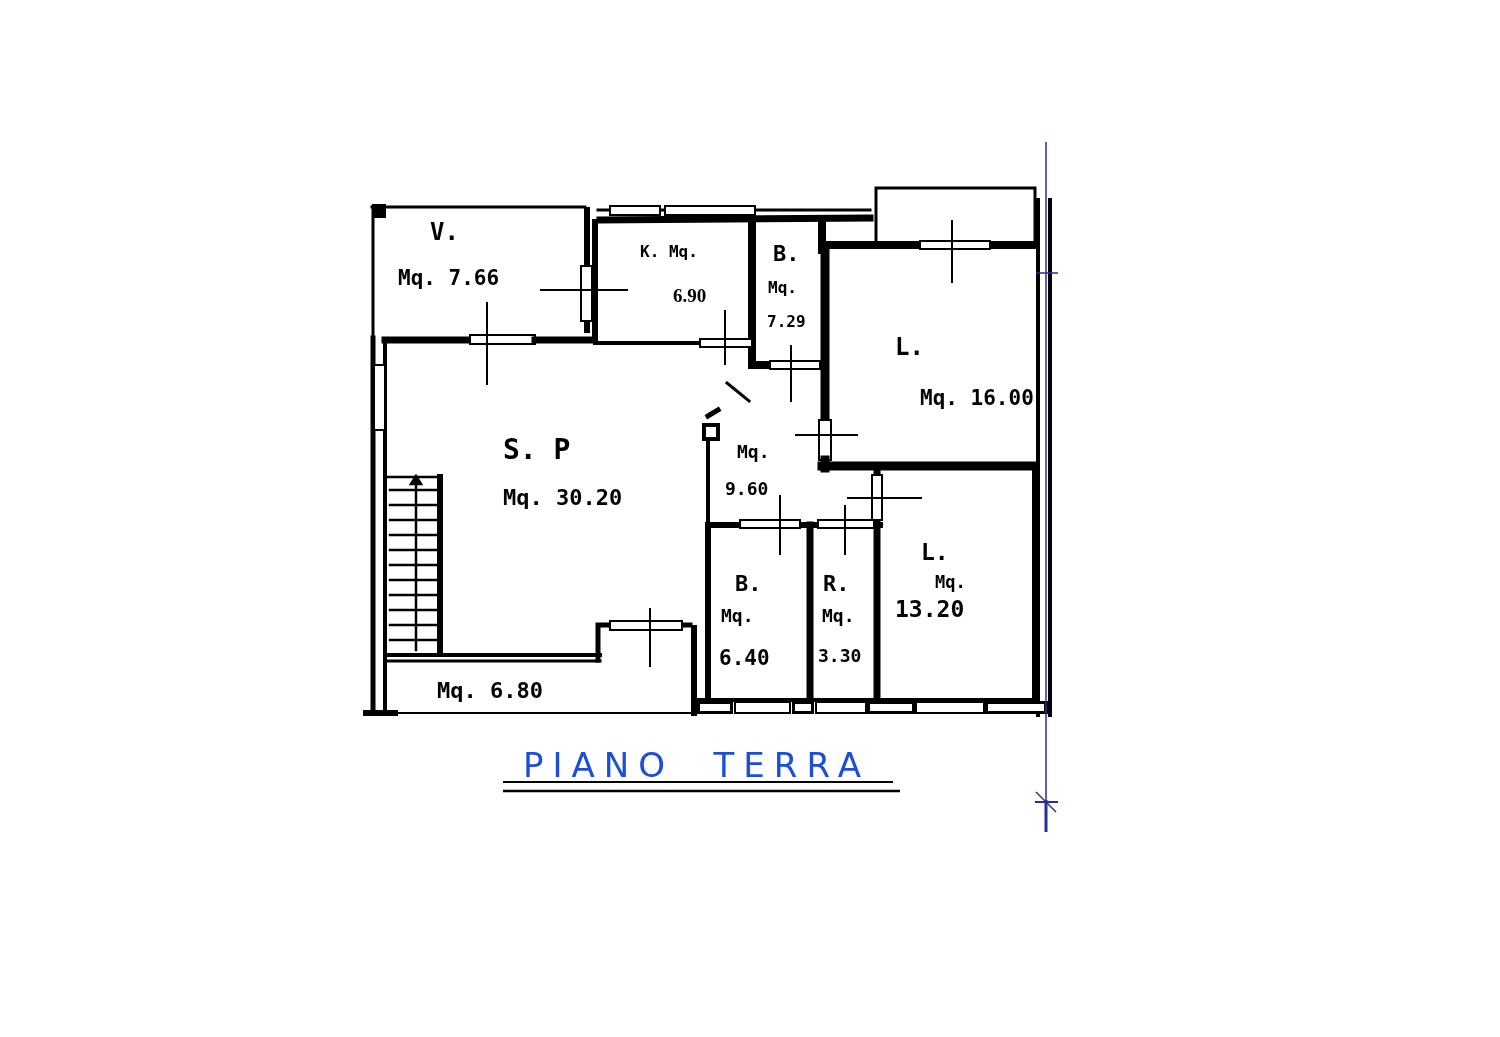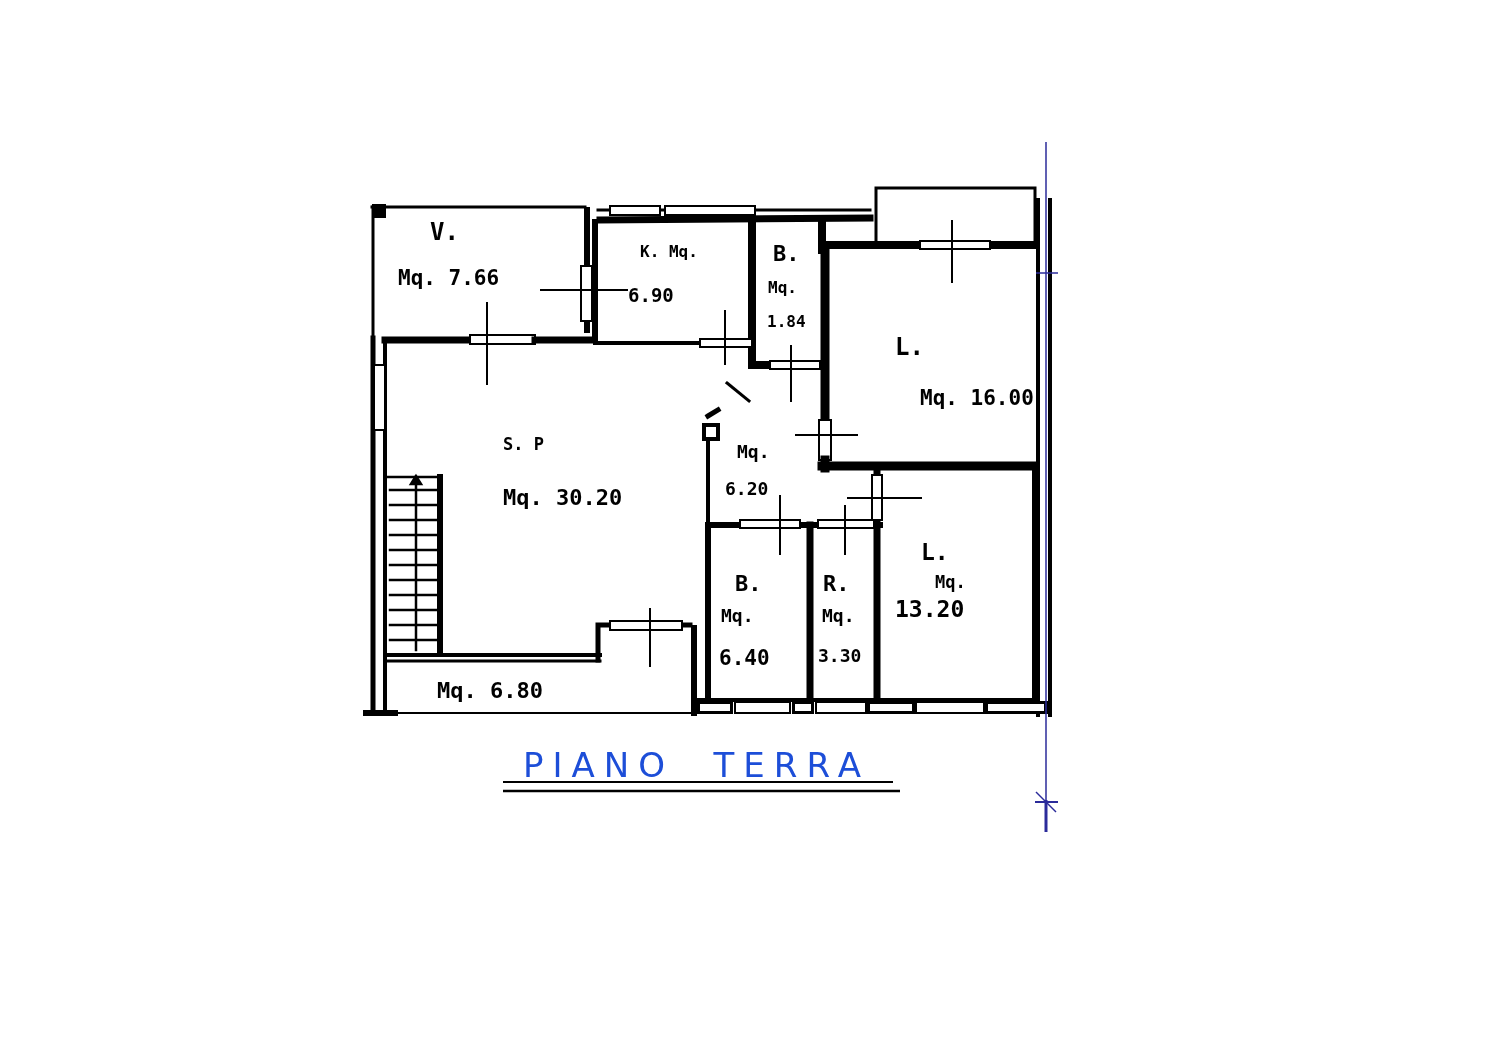--- a/index.html
+++ b/index.html
@@ -138,34 +138,34 @@
   <g stroke="#000">
     <line x1="503" y1="782" x2="893" y2="782" stroke-width="2"></line>
     <line x1="503" y1="791" x2="900" y2="791" stroke-width="2.5"></line>
   </g>
 </svg>
 
 <div class="lbl" style="left:430px;top:220px;font-size:24px;">V.</div>
 <div class="lbl" style="left:398px;top:268px;font-size:21px;">Mq. 7.66</div>
 
 <div class="lbl" style="left:628px;top:244px;font-size:16px;margin-left:12px;">K. Mq.</div>
-<div class="lbl" style="left:628px;top:286px;font-size:19px;">6.90</div>
+<div class="lbl" style="left:673px;top:286px;font-size:19px;font-family:Liberation Serif, serif;">6.90</div>
 
 <div class="lbl" style="left:773px;top:243px;font-size:22px;">B.</div>
 <div class="lbl" style="left:768px;top:280px;font-size:16px;">Mq.</div>
-<div class="lbl" style="left:767px;top:314px;font-size:16px;">1.84</div>
+<div class="lbl" style="left:767px;top:314px;font-size:16px;">7.29</div>
 
 <div class="lbl" style="left:895px;top:335px;font-size:24px;">L.</div>
 <div class="lbl" style="left:872px;top:388px;font-size:21px;padding-left:48px;">Mq. 16.00</div>
 
-<div class="lbl" style="left:503px;top:436px;font-size:17px;">S. P</div>
+<div class="lbl" style="left:503px;top:436px;font-size:28px;">S. P</div>
 <div class="lbl" style="left:503px;top:487px;font-size:22px;">Mq. 30.20</div>
 
 <div class="lbl" style="left:737px;top:443px;font-size:18px;">Mq.</div>
-<div class="lbl" style="left:725px;top:480px;font-size:18px;">6.20</div>
+<div class="lbl" style="left:725px;top:480px;font-size:18px;">9.60</div>
 
 <div class="lbl" style="left:735px;top:573px;font-size:22px;">B.</div>
 <div class="lbl" style="left:721px;top:607px;font-size:18px;">Mq.</div>
 <div class="lbl" style="left:719px;top:648px;font-size:21px;">6.40</div>
 
 <div class="lbl" style="left:823px;top:573px;font-size:22px;">R.</div>
 <div class="lbl" style="left:822px;top:607px;font-size:18px;">Mq.</div>
 <div class="lbl" style="left:818px;top:647px;font-size:18px;">3.30</div>
 
 <div class="lbl" style="left:921px;top:541px;font-size:23px;">L.</div>

